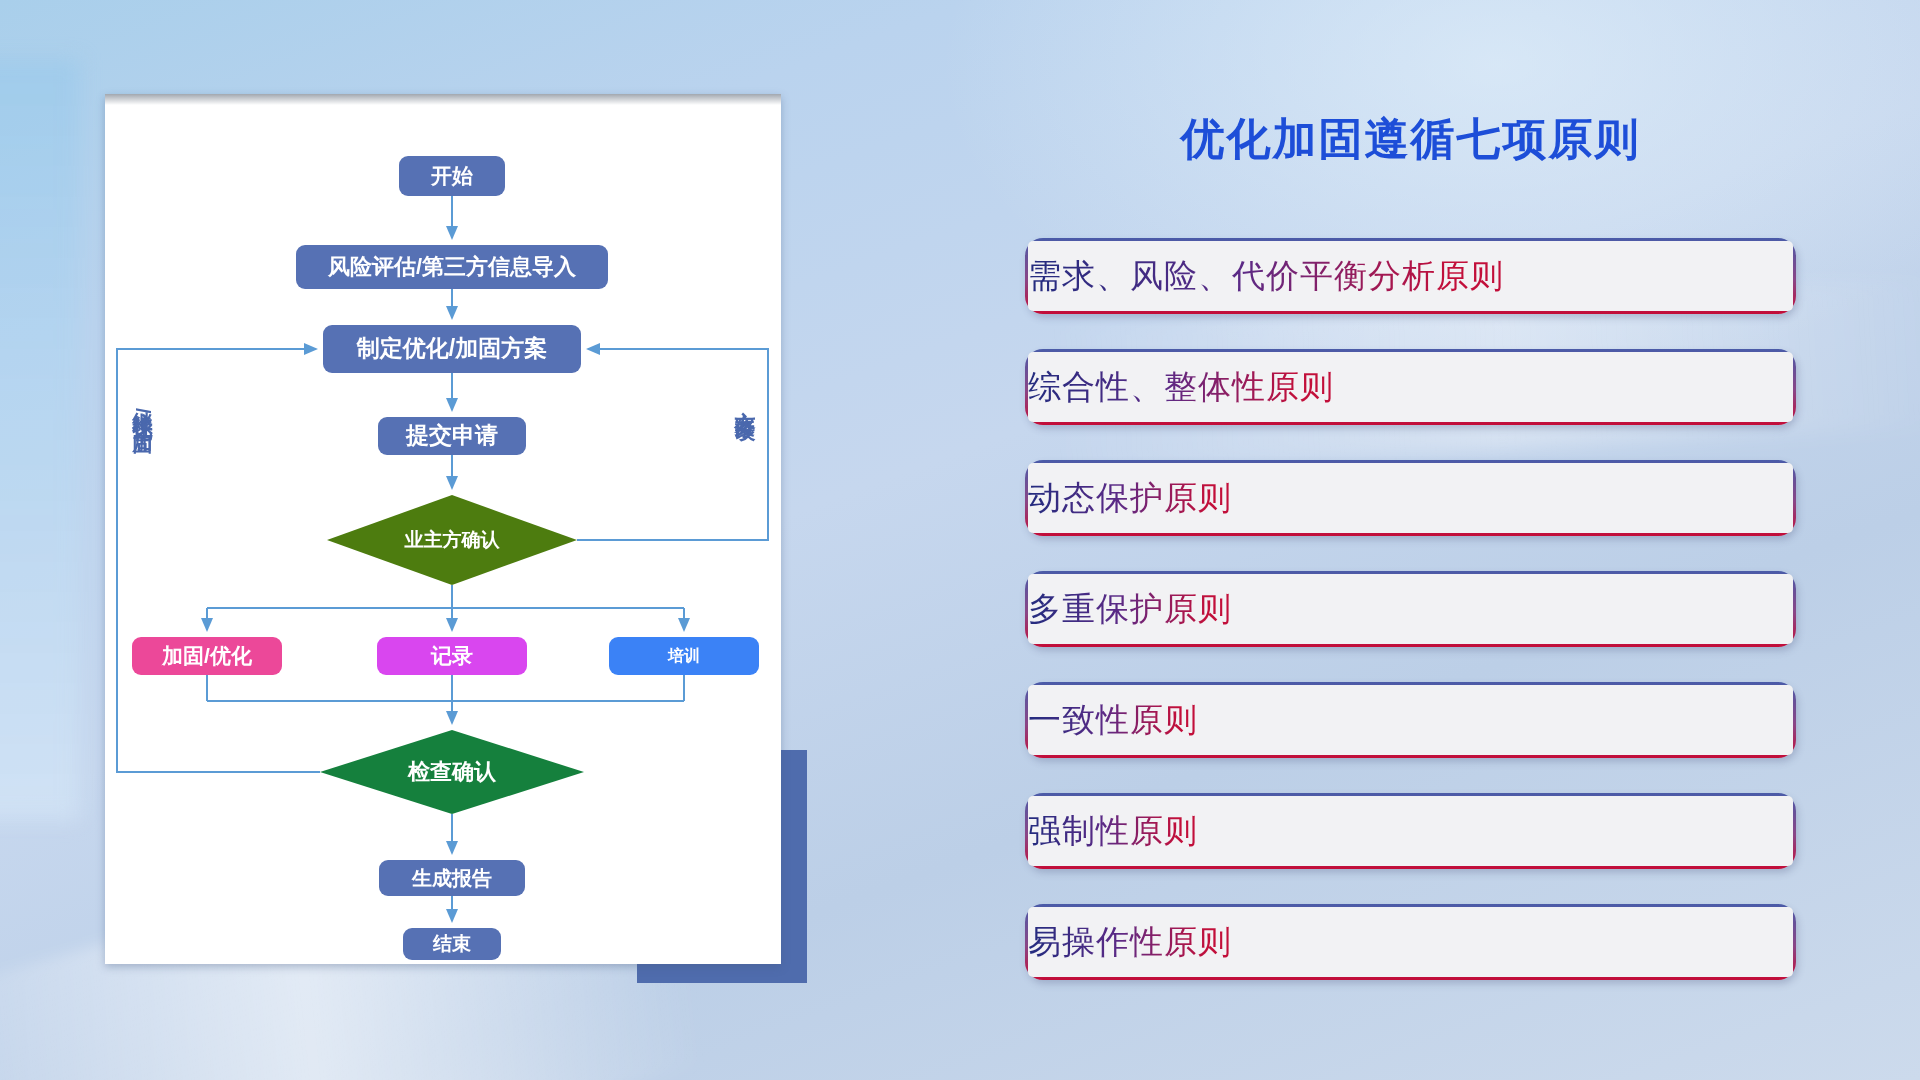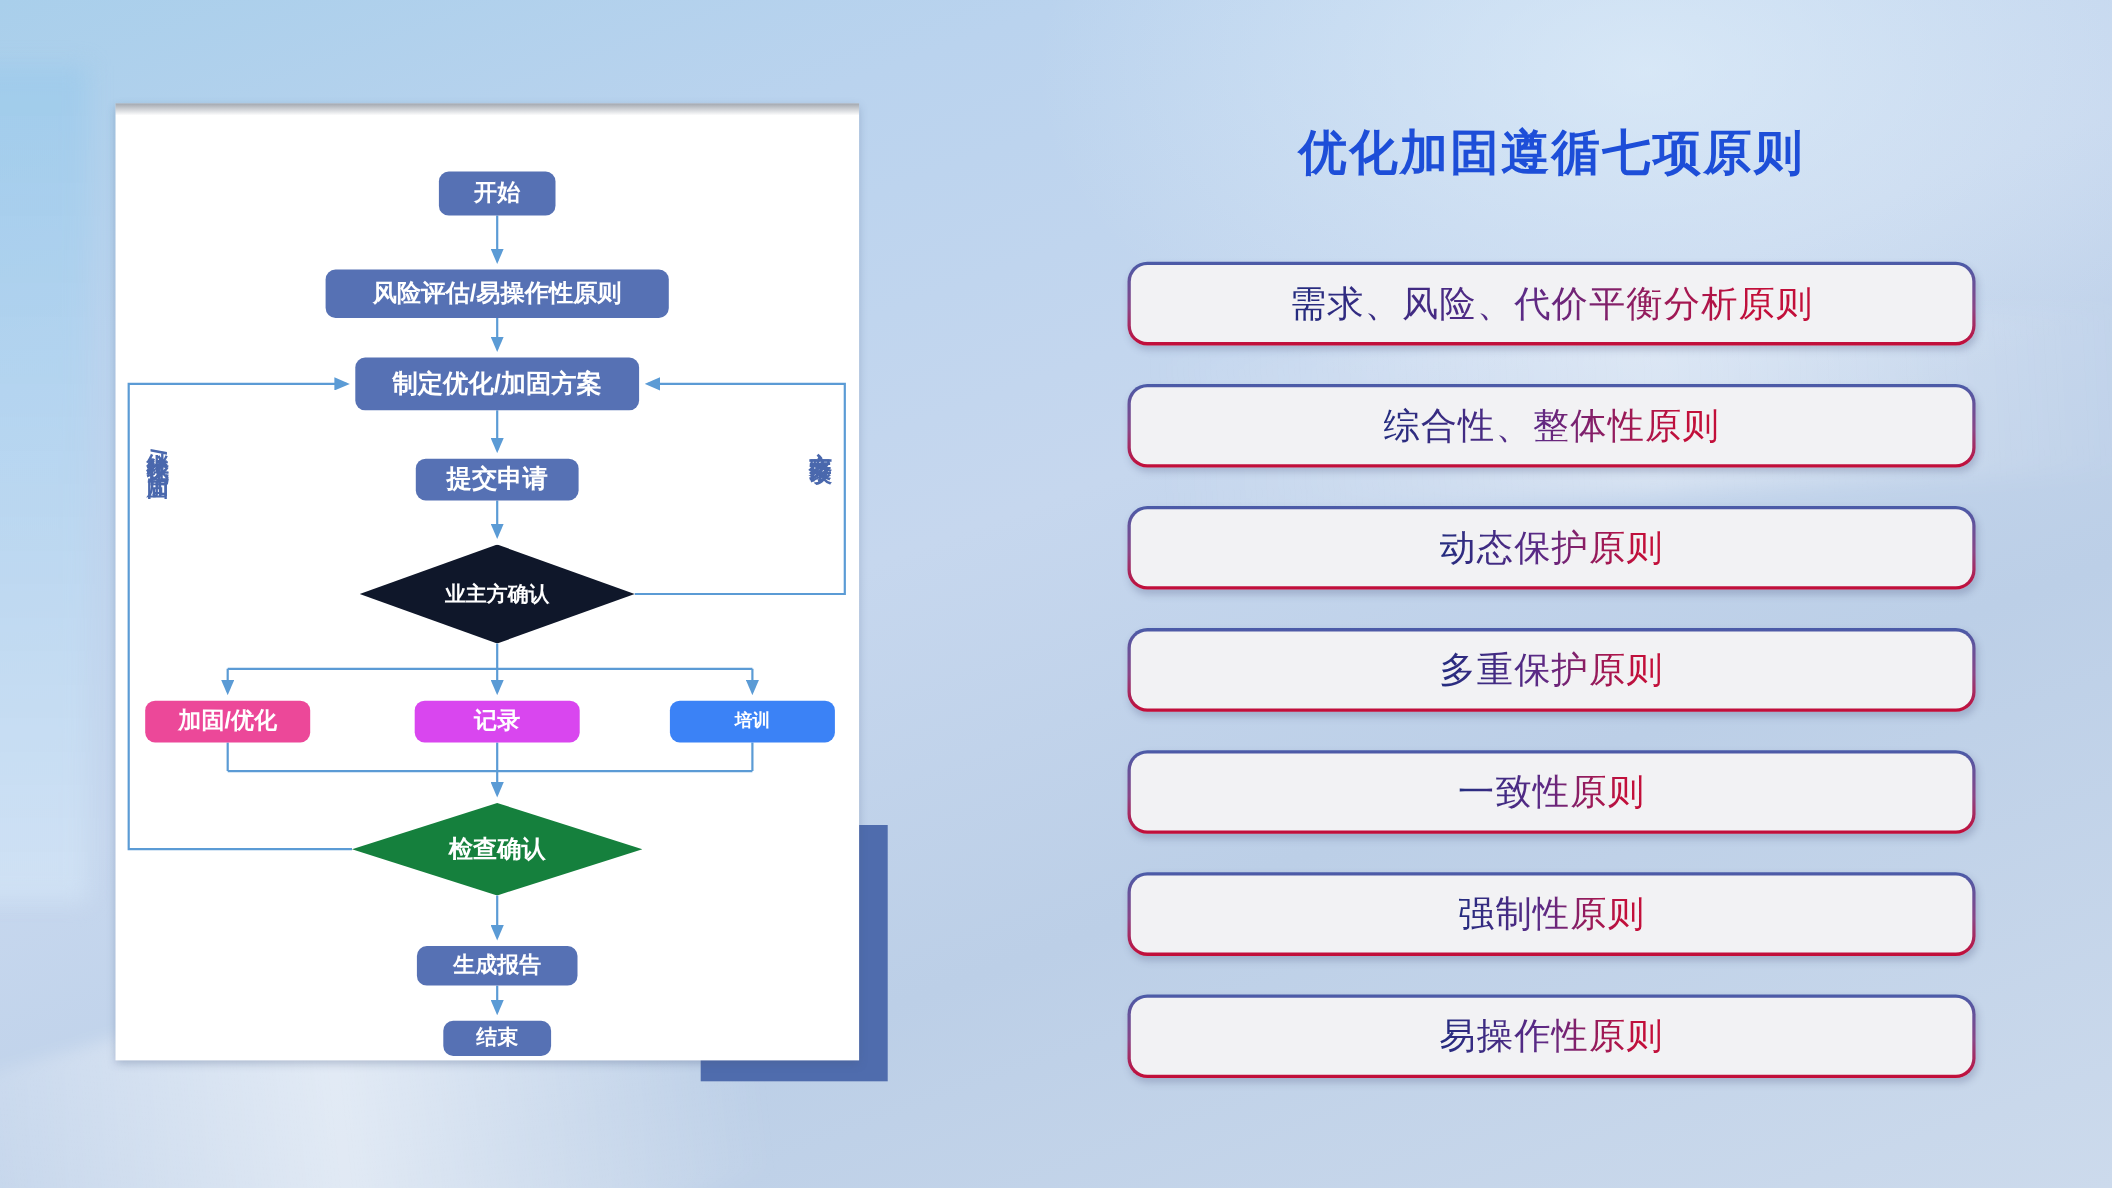--- a/index.html
+++ b/index.html
@@ -35,22 +35,22 @@
       clip-path:polygon(50% 0%,100% 50%,50% 100%,0% 50%);}
   .v-label{position:absolute;writing-mode:vertical-rl;font-weight:bold;letter-spacing:3px;
       line-height:1;z-index:3;}
   svg.connectors{position:absolute;left:0;top:0;z-index:2;}
 
   
   .panel-title{position:absolute;left:1025px;top:110px;width:771px;text-align:center;
       font-size:44px;font-weight:bold;letter-spacing:2px;z-index:2;}
   .principle{position:absolute;left:1025px;width:771px;height:76px;border-radius:18px;
       padding:0;box-sizing:border-box;z-index:2;box-shadow:2px 4px 7px rgba(90,100,140,.30);}
-  .principle .inner{position:absolute;inset:3px;background:#f2f2f4;border-radius:15px;
-      display:flex;align-items:center;justify-content:center;}
+  .principle .inner{position:absolute;inset:3px;background:#f2f2f4;border-radius:5px;
+      display:flex;align-items:center;}
   .principle .ptext{font-size:33px;font-weight:500;letter-spacing:1px;
       background:linear-gradient(90deg,#232c7f 0%,#5c2a86 45%,#c20f3a 88%);
       -webkit-background-clip:text;background-clip:text;color:transparent;
       -webkit-text-fill-color:transparent;}
 </style>
 </head>
 <body>
 
 <div id="stage">
   <div class="bg"></div>
@@ -89,32 +89,32 @@
 
         <path d="M472,446 L663,446 L663,255 L484,255" marker-end="url(#arr)"></path>
       </g>
     </svg>
 
     <div class="flow-node" style="left:294px;top:62px;width:106px;height:40px;background:#5671b4;font-size:21px">
         <span>开始</span>
       </div>
 
     <div class="flow-node" style="left:191px;top:151px;width:312px;height:44px;background:#5671b4;font-size:22px">
-        <span>风险评估/易操作性原则</span>
+        <span>风险评估/第三方信息导入</span>
       </div>
 
     <div class="flow-node" style="left:218px;top:231px;width:258px;height:48px;background:#5671b4;font-size:23px">
         <span>制定优化/加固方案</span>
       </div>
 
     <div class="flow-node" style="left:273px;top:323px;width:148px;height:38px;background:#5671b4;font-size:23px">
         <span>提交申请</span>
       </div>
 
-    <div class="flow-diamond" style="left:222px;top:401px;width:250px;height:90px;background:#0f172a;font-size:19px">
+    <div class="flow-diamond" style="left:222px;top:401px;width:250px;height:90px;background:#4d7c0f;font-size:19px">
         <span>业主方确认</span>
       </div>
 
     <div class="flow-node" style="left:27px;top:543px;width:150px;height:38px;background:#ec4899;font-size:21px">
         <span>加固/优化</span>
       </div>
 
     <div class="flow-node" style="left:272px;top:543px;width:150px;height:38px;background:#d946ef;font-size:21px">
         <span>记录</span>
       </div>

